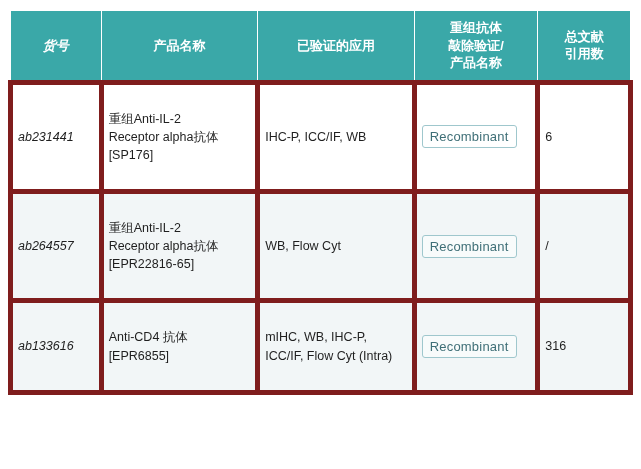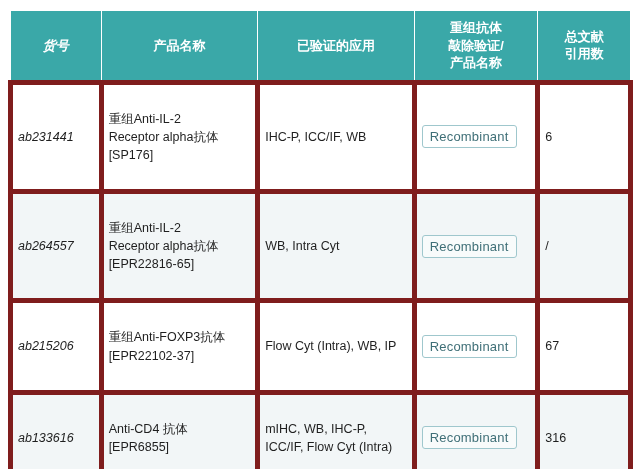--- a/index.html
+++ b/index.html
@@ -115,39 +115,27 @@
         <td class="cit-cell">6</td>
       </tr>
 
       <tr class="alt">
         <td class="code-cell">ab264557</td>
         <td class="name-cell">
           <span>重组Anti-IL-2</span><br>
           <span>Receptor alpha抗体</span><br>
           <span>[EPR22816-65]</span>
         </td>
-        <td class="app-cell">WB, Intra Cyt</td>
+        <td class="app-cell">WB, Flow Cyt</td>
         <td>
           <span class="recomb-badge">Recombinant</span>
         </td>
         <td class="cit-cell">/</td>
       </tr>
 
-      <tr>
-        <td class="code-cell">ab215206</td>
-        <td class="name-cell">
-          <span>重组Anti-FOXP3抗体</span><br>
-          <span>[EPR22102-37]</span>
-        </td>
-        <td class="app-cell">Flow Cyt (Intra), WB, IP</td>
-        <td>
-          <span class="recomb-badge">Recombinant</span>
-        </td>
-        <td class="cit-cell">67</td>
-      </tr>
 
 
 
       <tr class="alt">
         <td class="code-cell">ab133616</td>
         <td class="name-cell">
           <span>Anti-CD4 抗体</span><br>
           <span>[EPR6855]</span>
         </td>
         <td class="app-cell">mIHC, WB, IHC-P, ICC/IF, Flow Cyt (Intra)</td>

